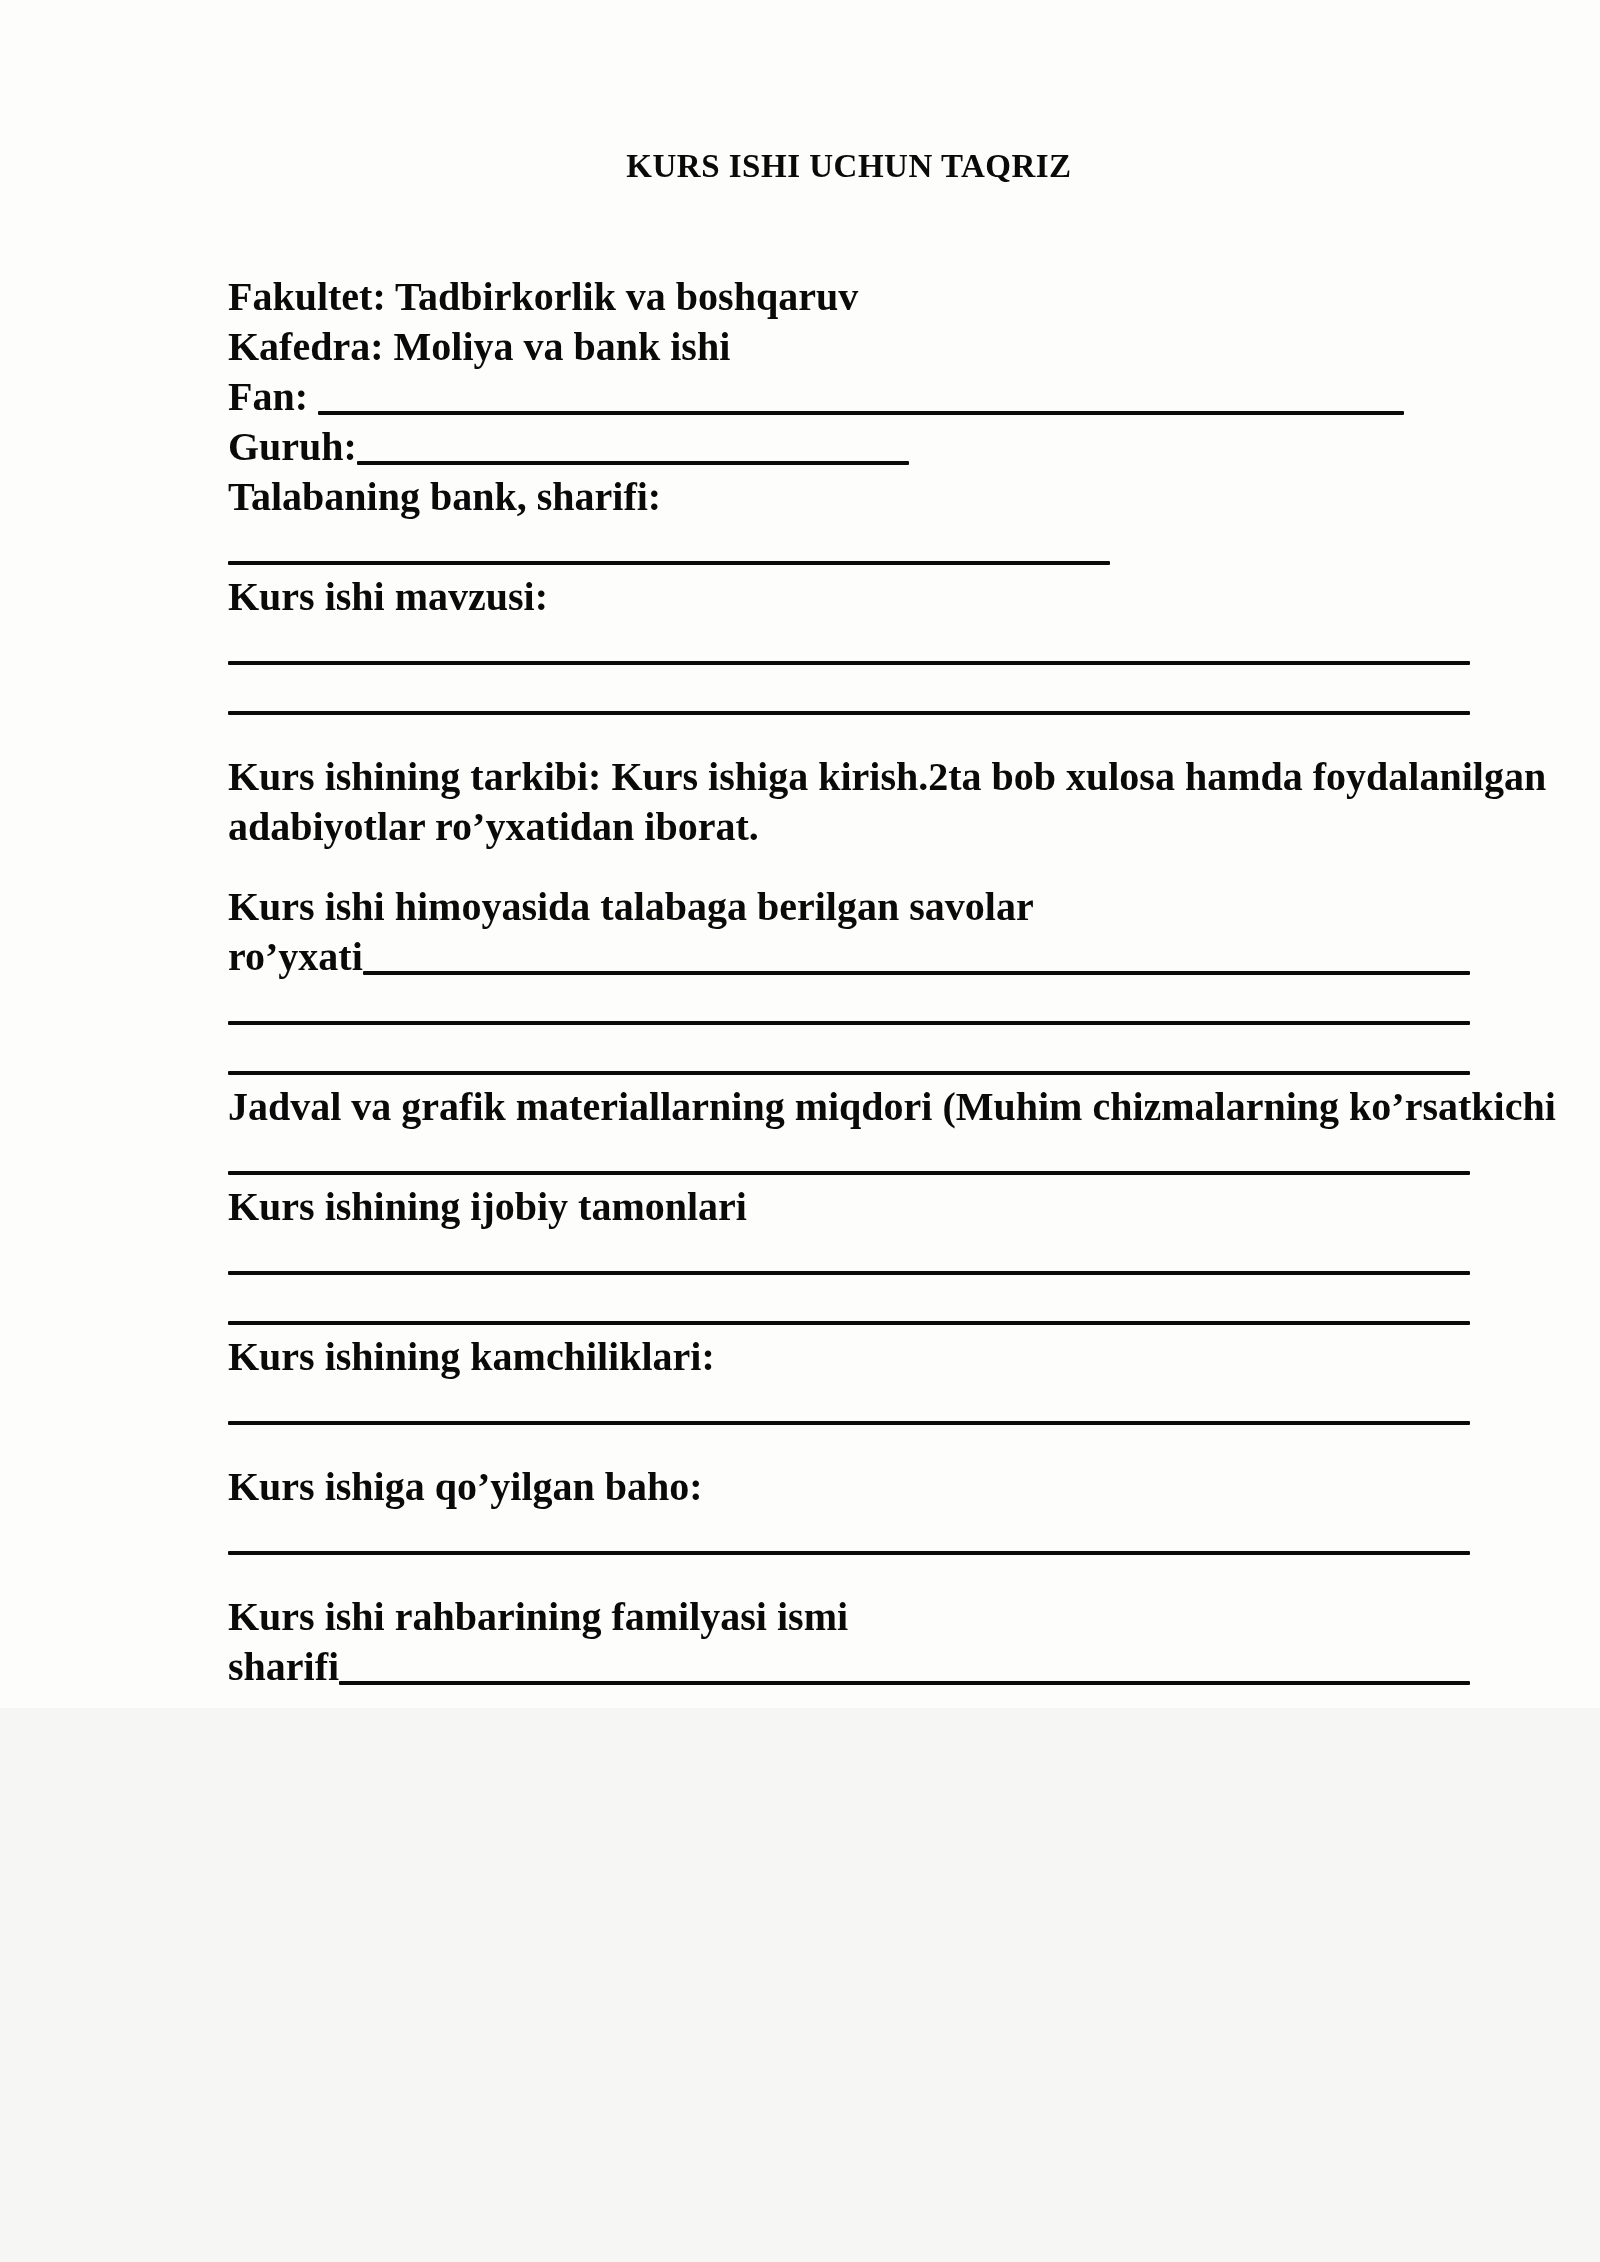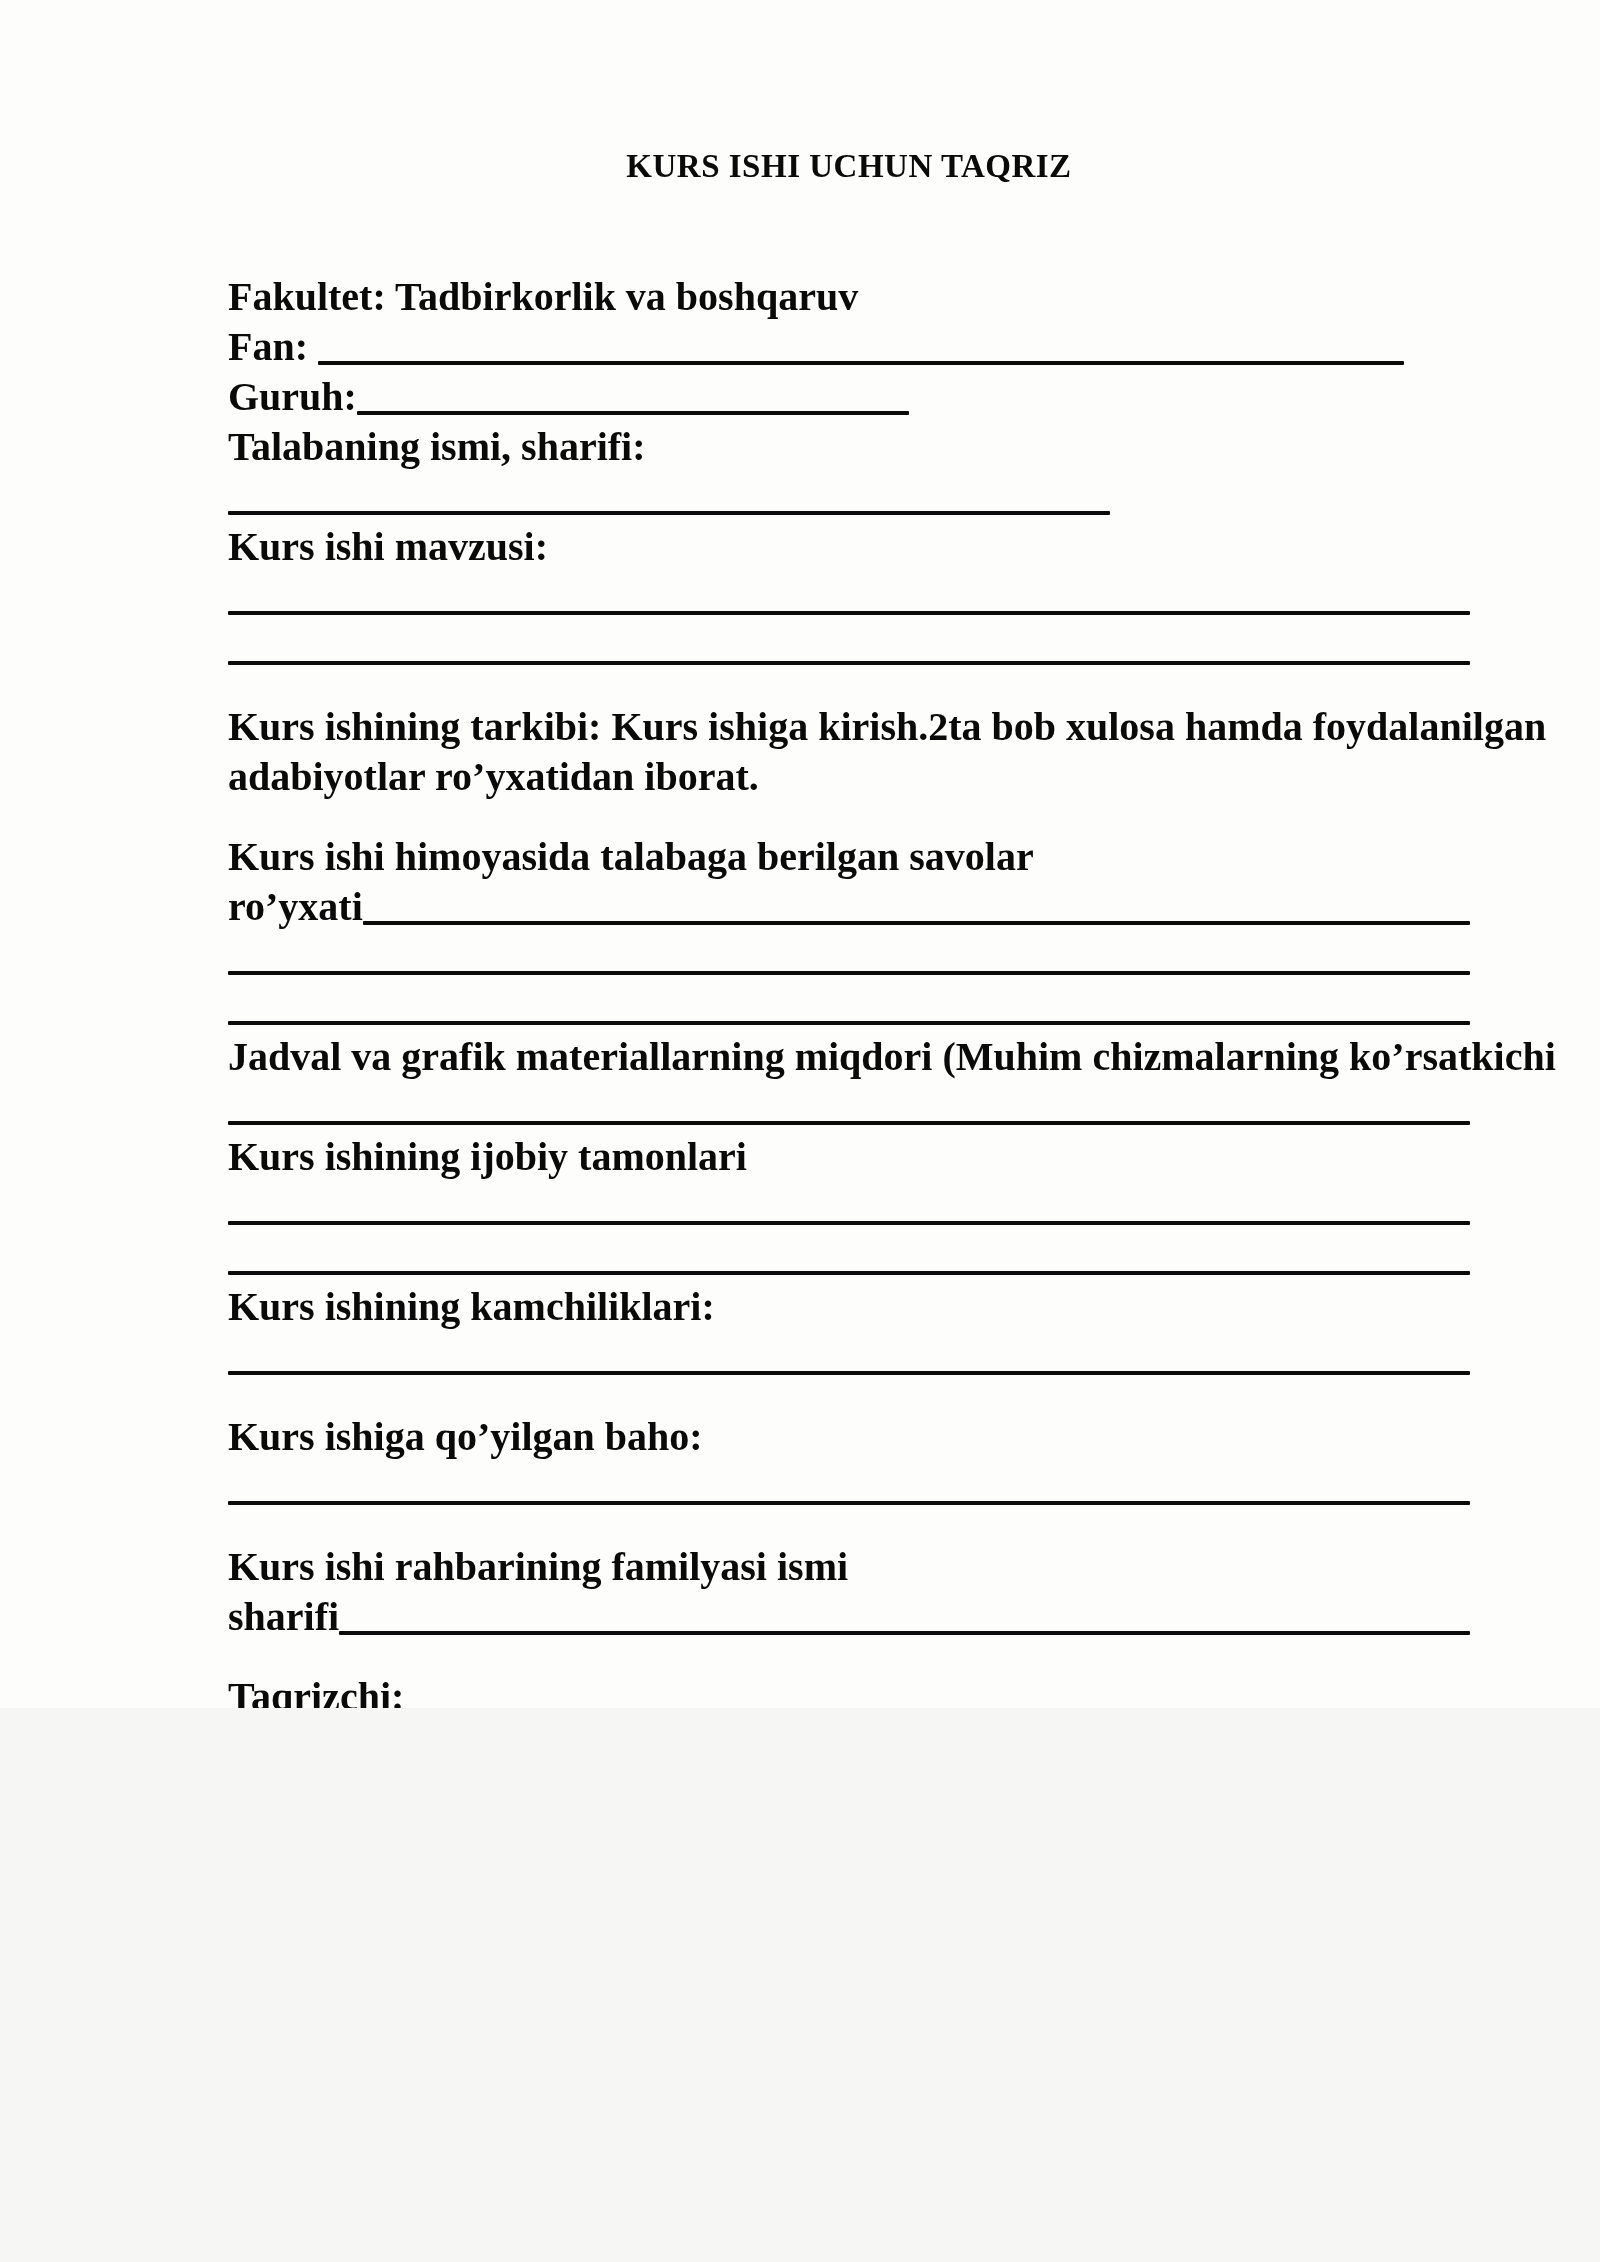--- a/index.html
+++ b/index.html
@@ -56,29 +56,30 @@
   }
 </style>
 </head>
 <body>
 
 <div class="page">
   <div class="doc-title">KURS ISHI UCHUN TAQRIZ</div>
 
   <div class="content" id="content">
       <div class="row text-row">Fakultet: Tadbirkorlik va boshqaruv</div>
+      <div class="row text-row">Kafedra: Moliya va bank ishi</div>
       <div class="row field-row">
         <span class="lbl">Fan: </span>
         <div class="bar fan"></div>
       </div>
       <div class="row field-row">
         <span class="lbl">Guruh:</span>
         <div class="bar guruh"></div>
       </div>
-      <div class="row text-row">Talabaning ismi, sharifi:</div>
+      <div class="row text-row">Talabaning bank, sharifi:</div>
       <div class="row rule-row">
         <div class="bar w-name"></div>
       </div>
       <div class="row text-row">Kurs ishi mavzusi:</div>
       <div class="row rule-row">
         <div class="bar w-full"></div>
       </div>
       <div class="row rule-row">
         <div class="bar w-full"></div>
       </div>

